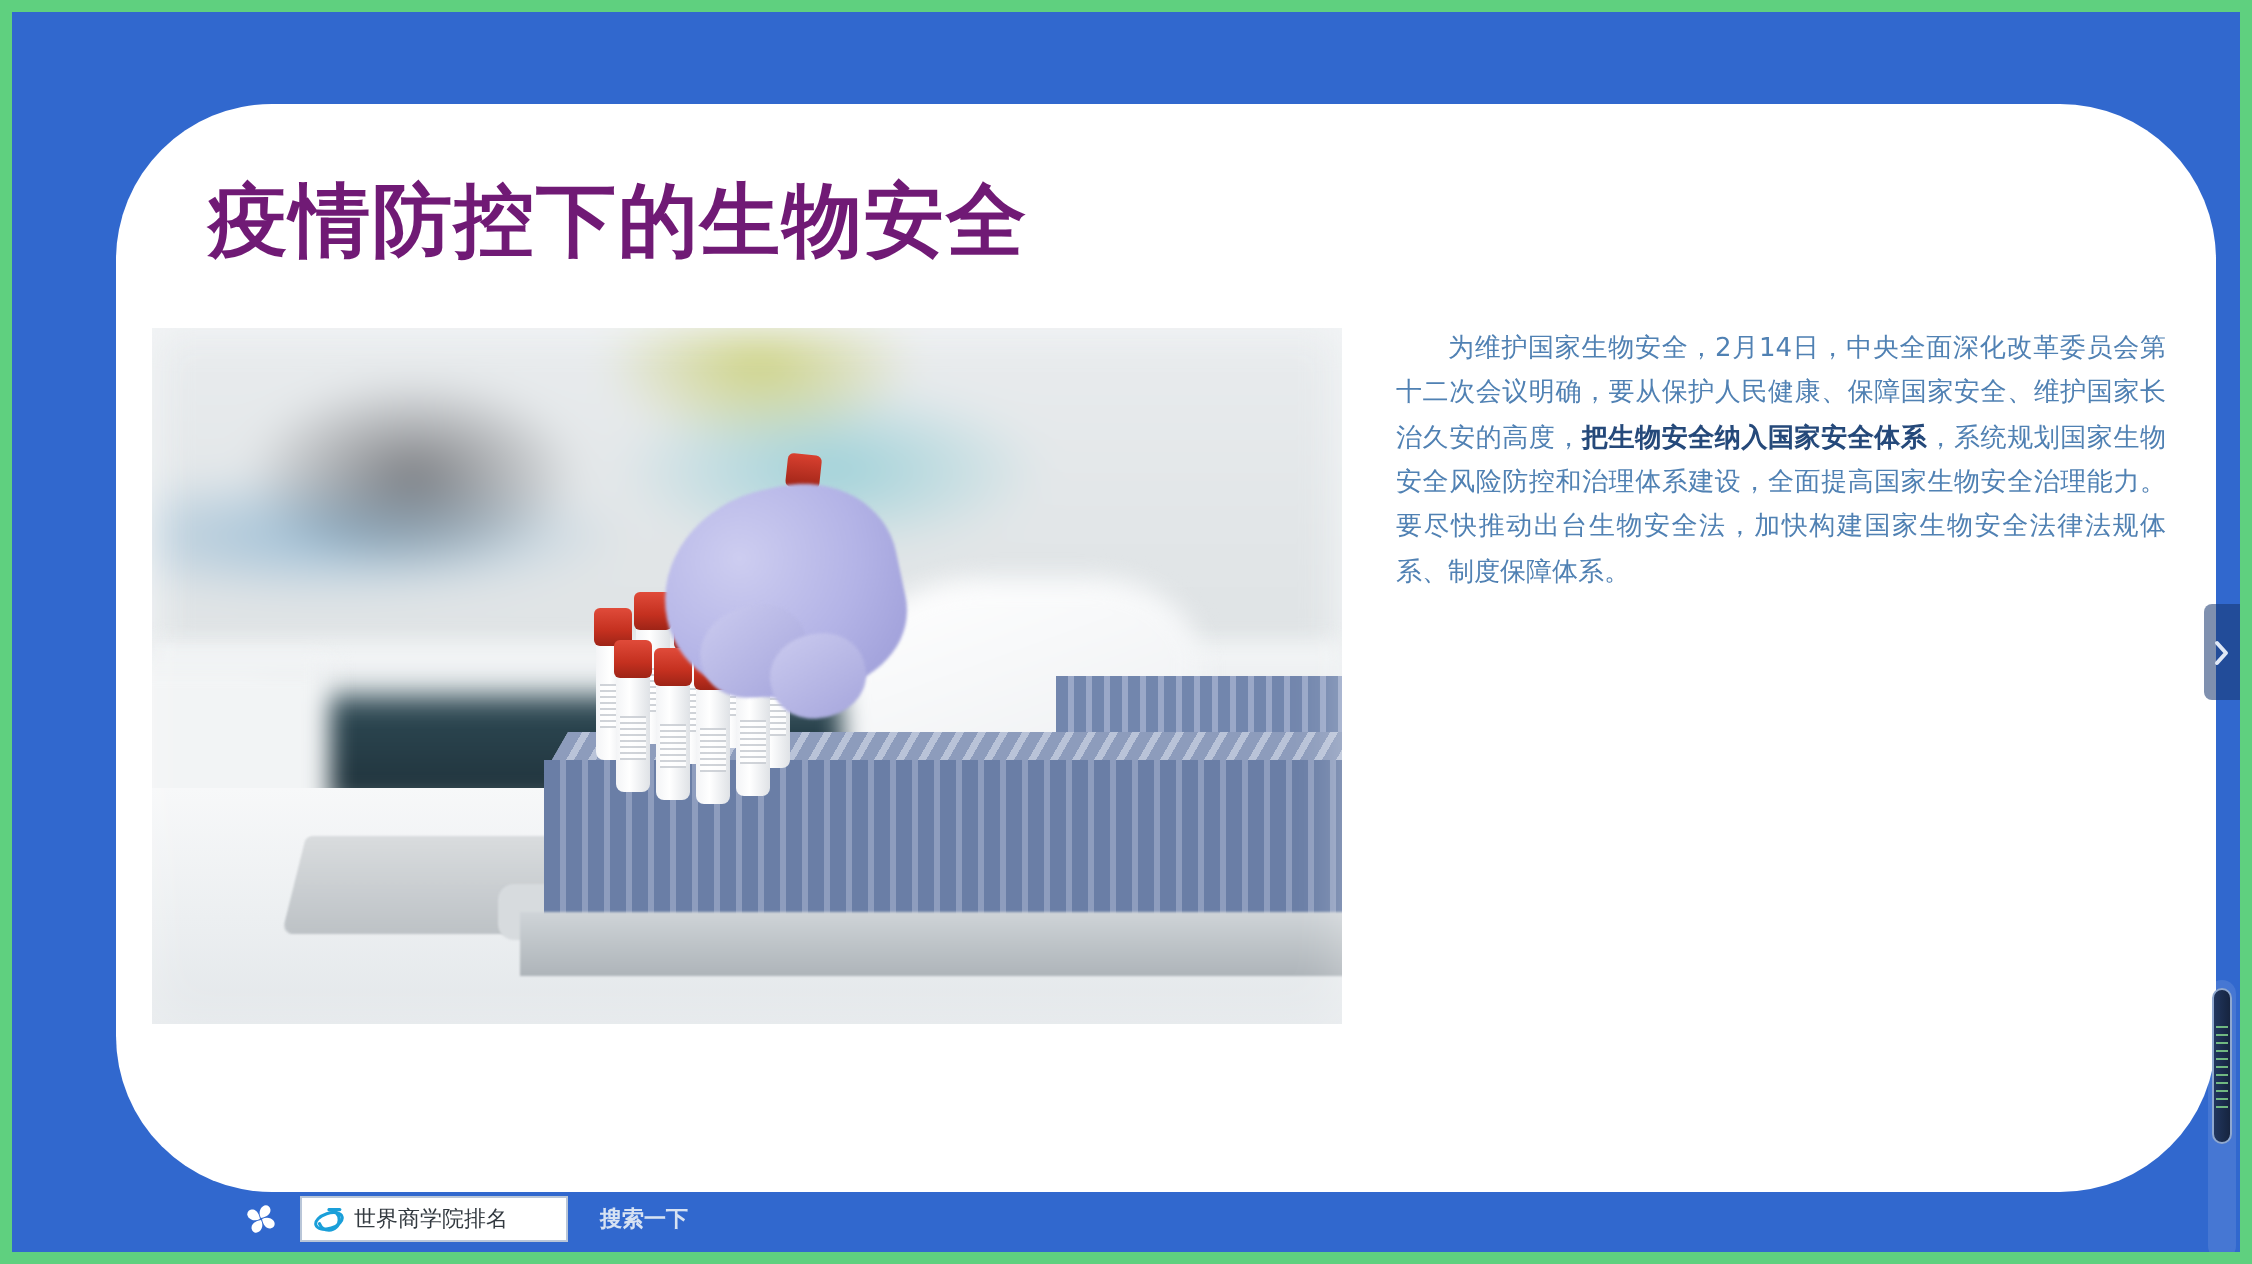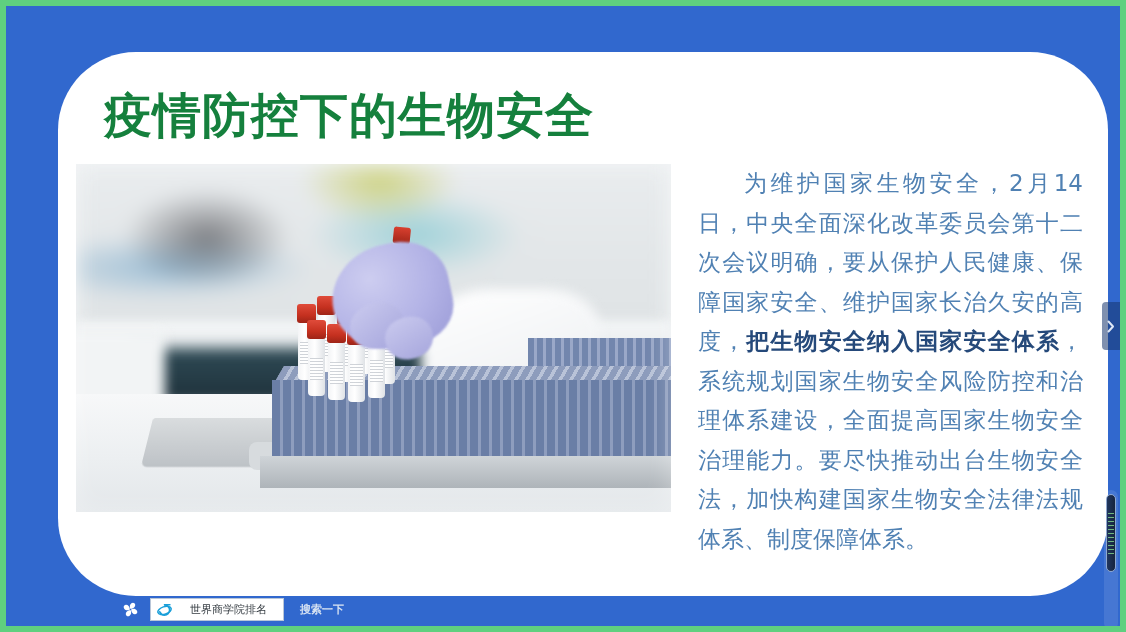--- a/index.html
+++ b/index.html
@@ -31,23 +31,23 @@
     left: 52px; top: 46px;
     width: 1050px; height: 544px;
     background: #ffffff;
     border-radius: 78px 78px 78px 78px;
   }
 
   
   #slide-title {
     position: absolute;
     left: 46px; top: 36px;
-    font-size: 48px;
+    font-size: 40px;
     font-weight: bold;
-    color: #15803d;
+    color: #701a75;
     letter-spacing: 1px;
     line-height: 1.15;
     white-space: nowrap;
   }
 
   
   #photo {
     position: absolute;
     left: 18px; top: 112px;
     width: 595px; height: 348px;
@@ -192,21 +192,21 @@
     border-radius: 3px;
   }
   .photo-blur-soft { left:0; top:0; width:100%; height:100%;
     box-shadow: inset 0 0 26px rgba(255,255,255,.35); }
 
   
   #body-text {
     position: absolute;
     left: 640px; top: 112px;
     width: 385px;
-    font-size: 23px;
+    font-size: 13px;
     line-height: 1.72;
     color: #5081b3;
     text-align: justify;
     text-indent: 2em;
     font-family: "DejaVu Sans", "Liberation Sans", sans-serif;
   }
   #body-text b { color: #25497a; font-weight: bold; }
 
   
   #next-slide-btn {
@@ -260,21 +260,20 @@
     flex: 0 0 auto;
   }
   #search-field {
     display: flex;
     align-items: center;
     height: 23px;
     background: #ffffff;
     border: 1px solid #b9c6d8;
     padding: 0 6px;
     min-width: 134px;
-    gap: 13px;
   }
   #ie-icon { width: 15px; height: 15px; flex: 0 0 auto; margin-right: 5px; }
   #search-value {
     font-size: 11px;
     color: #333a40;
     white-space: nowrap;
     font-family: "DejaVu Sans", sans-serif;
   }
   #search-button {
     font-size: 11px;

